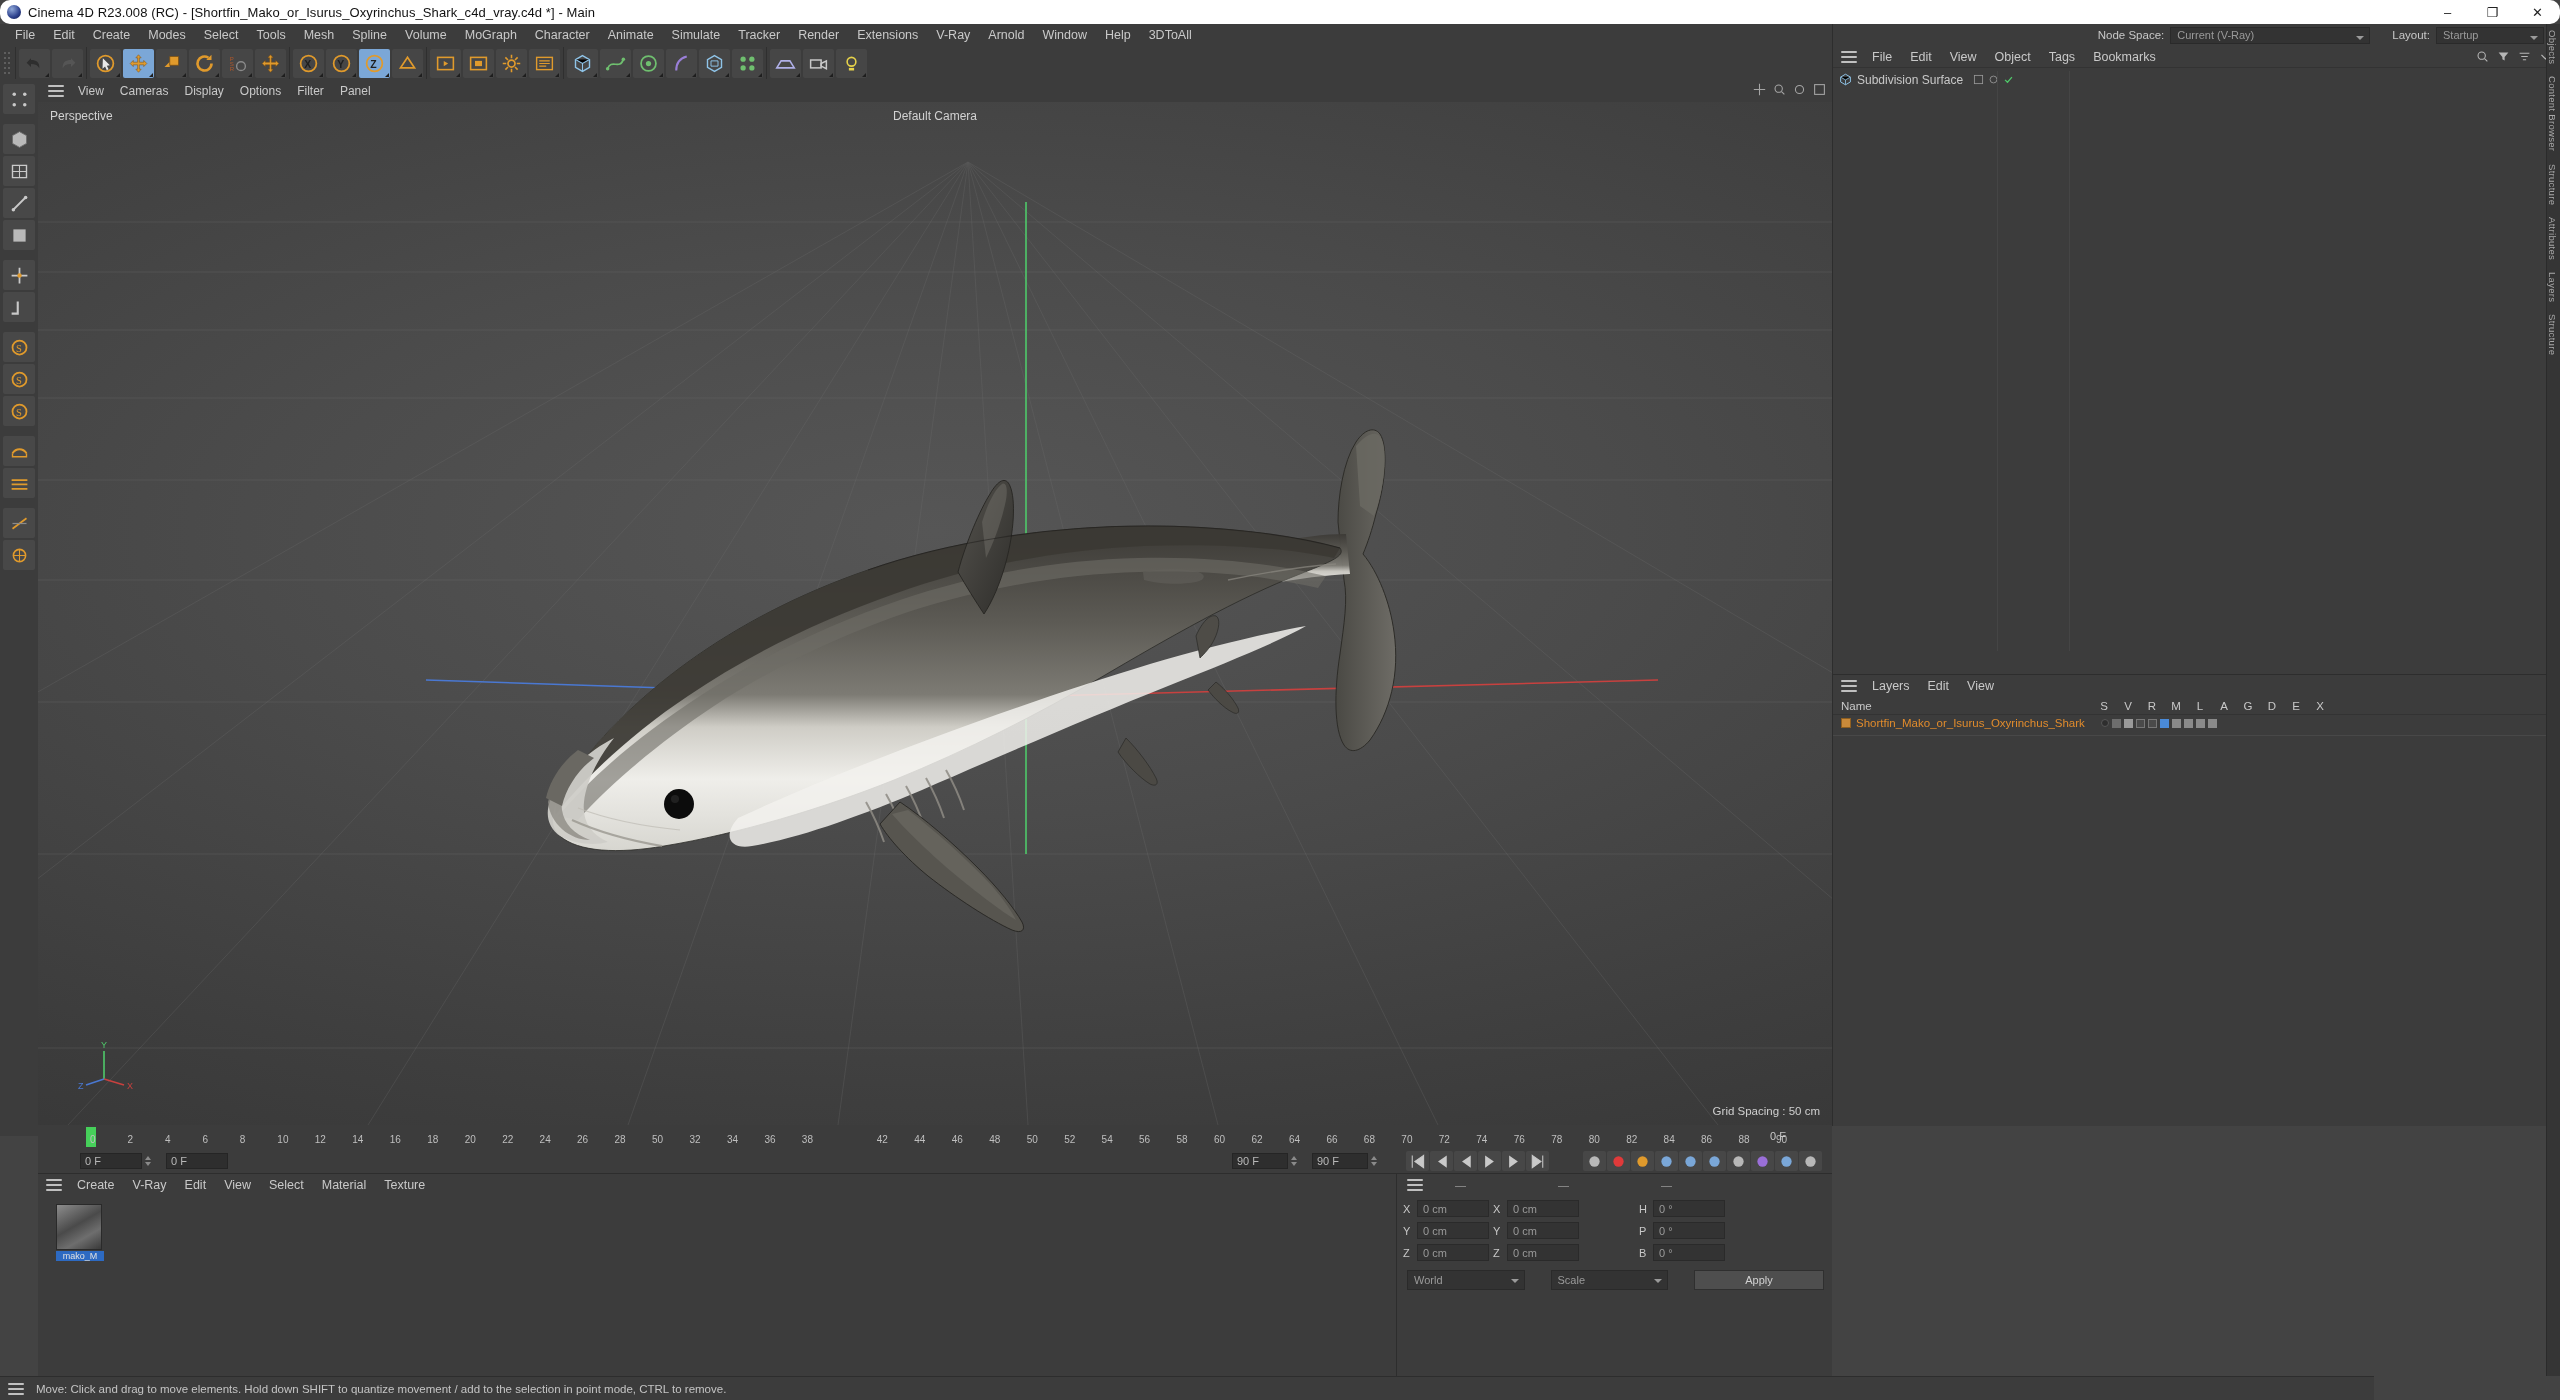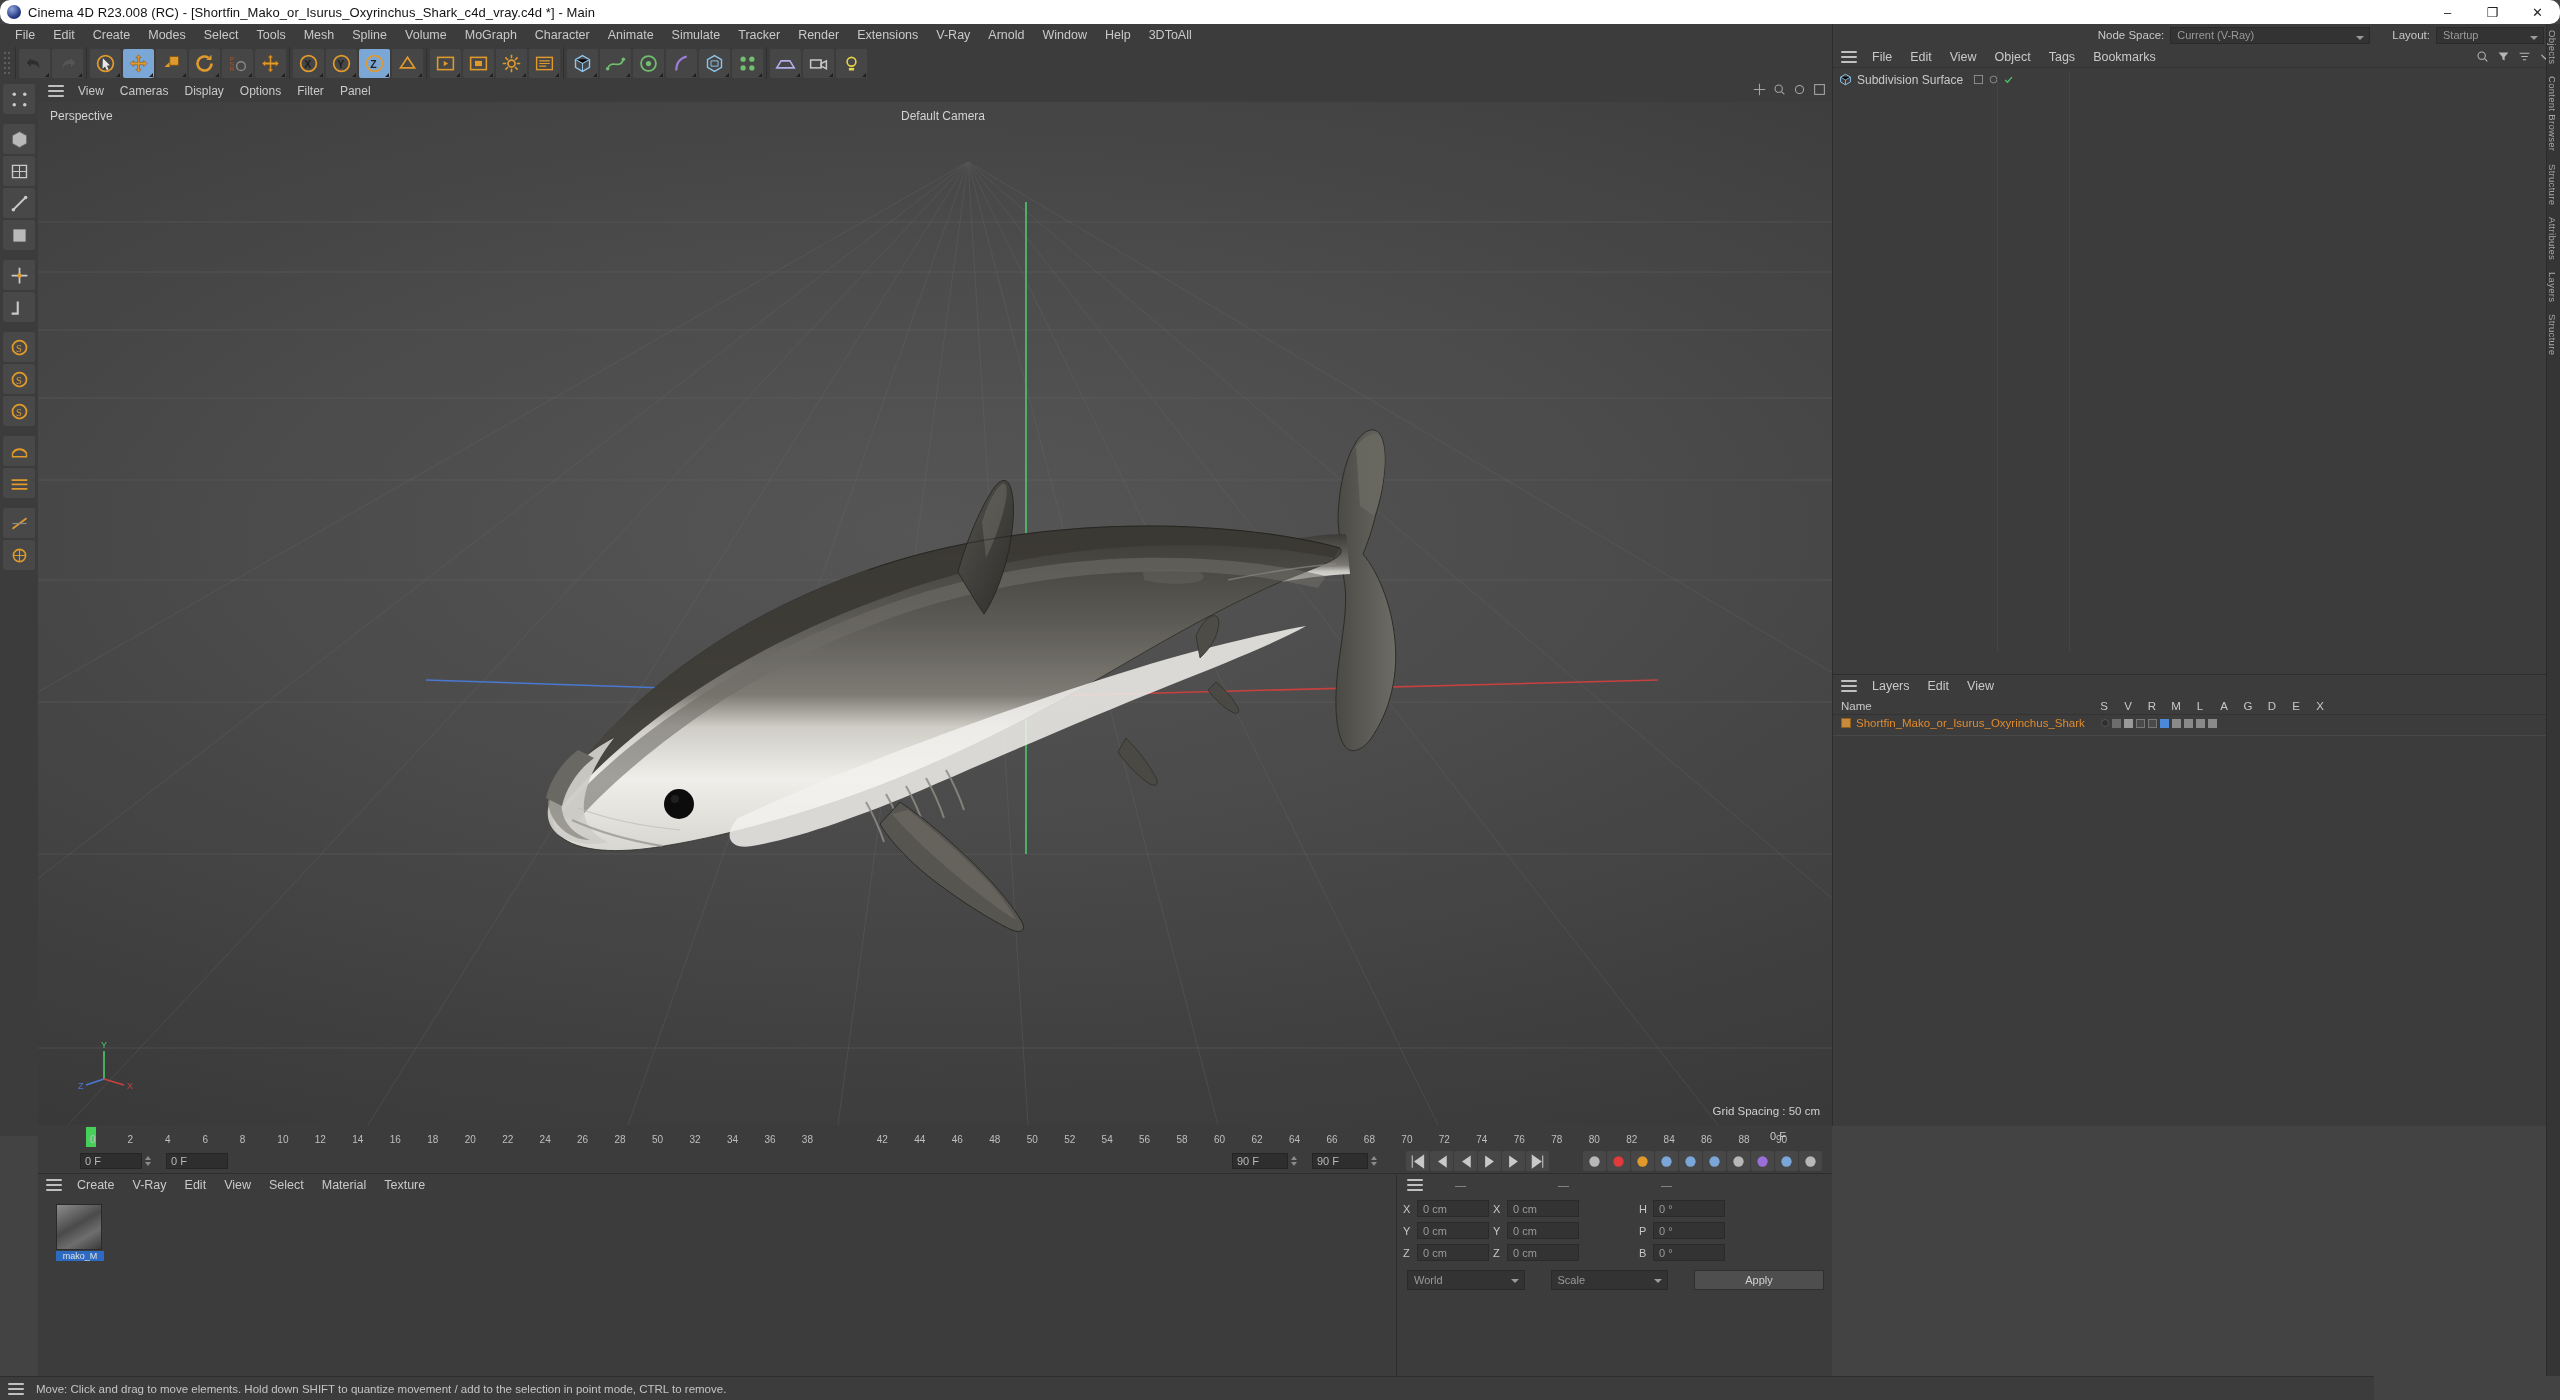--- a/index.html
+++ b/index.html
@@ -52,21 +52,21 @@
           justify-content:space-between; }
   .hamb i { display:block; height:2px; background:#c0c0c0; border-radius:1px; }
   .vh-icons { position:absolute; right:6px; top:3px; display:flex; gap:7px; align-items:center; }
   .vh-ic { width:13px; height:13px; opacity:.8; }
 
   .vp { position:absolute; left:0; top:22px; width:1794px; height:1023px; overflow:hidden;
         background:
           radial-gradient(ellipse 110% 80% at 50% 42%, #565656 0%, #4b4b4b 35%, #3e3e3e 70%, #343434 100%); }
   .vp-label { position:absolute; font-size:12px; color:#d2d2d2; }
   .persp { left:12px; top:7px; }
-  .defcam { left:50%; transform:translateX(-50%); top:7px;margin-left:8px; }
+  .defcam { left:50%; transform:translateX(-50%); top:7px; }
   .gridspace { right:12px; bottom:8px; font-size:11.5px; color:#cfcfcf; }
 
   .axisbadge { position:absolute; left:40px; bottom:36px; width:60px; height:52px; font-size:10px; }
 
   
   .objmgr { position:absolute; left:1832px; top:24px; width:728px; height:650px; background:#3c3c3c;
             border-left:1px solid #2d2d2d; }
   .objbar { height:22px; background:#3c3c3c; display:flex; align-items:center; padding-left:4px;
             border-bottom:1px solid #333; }
   .objrow { display:flex; align-items:center; height:17px; padding-left:6px; font-size:12px; }

